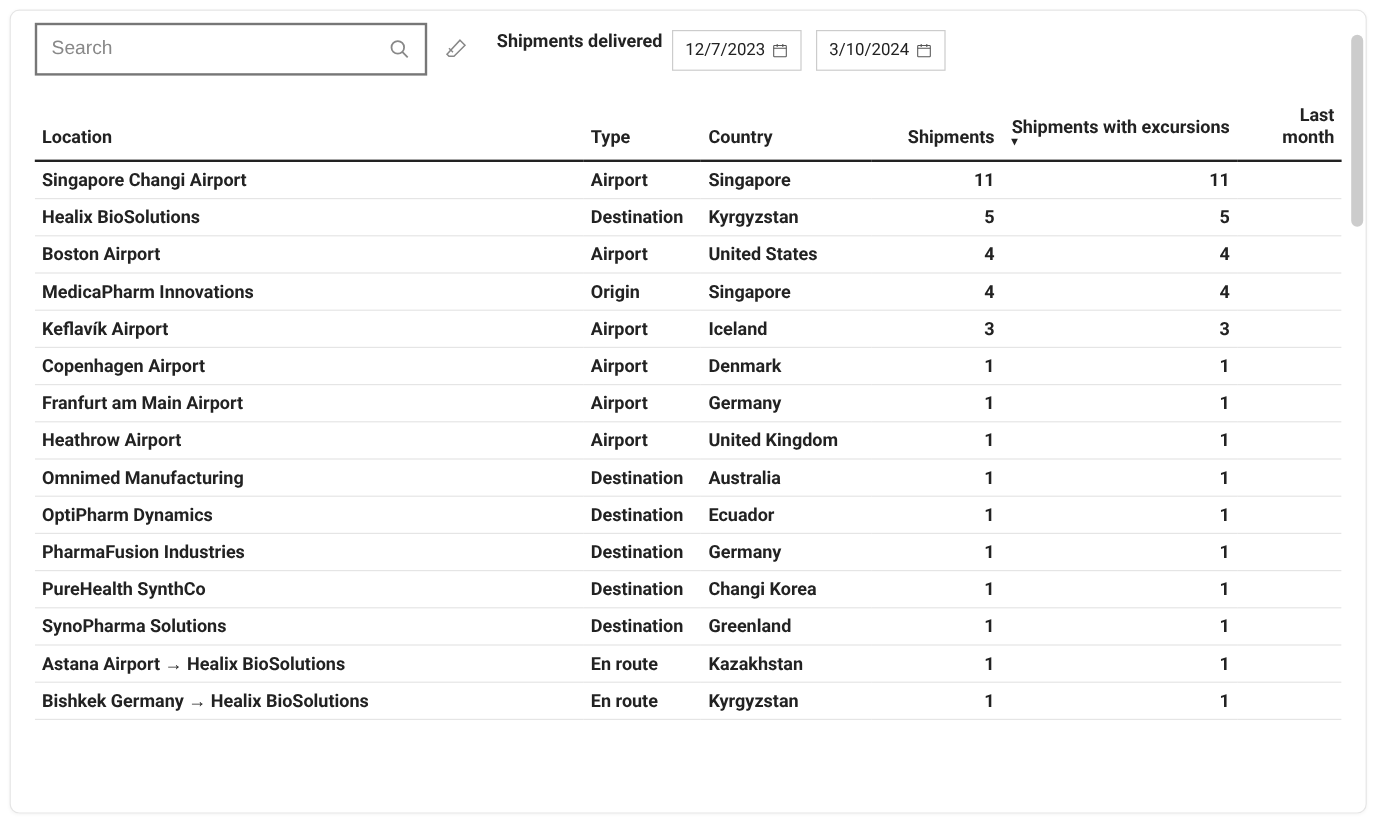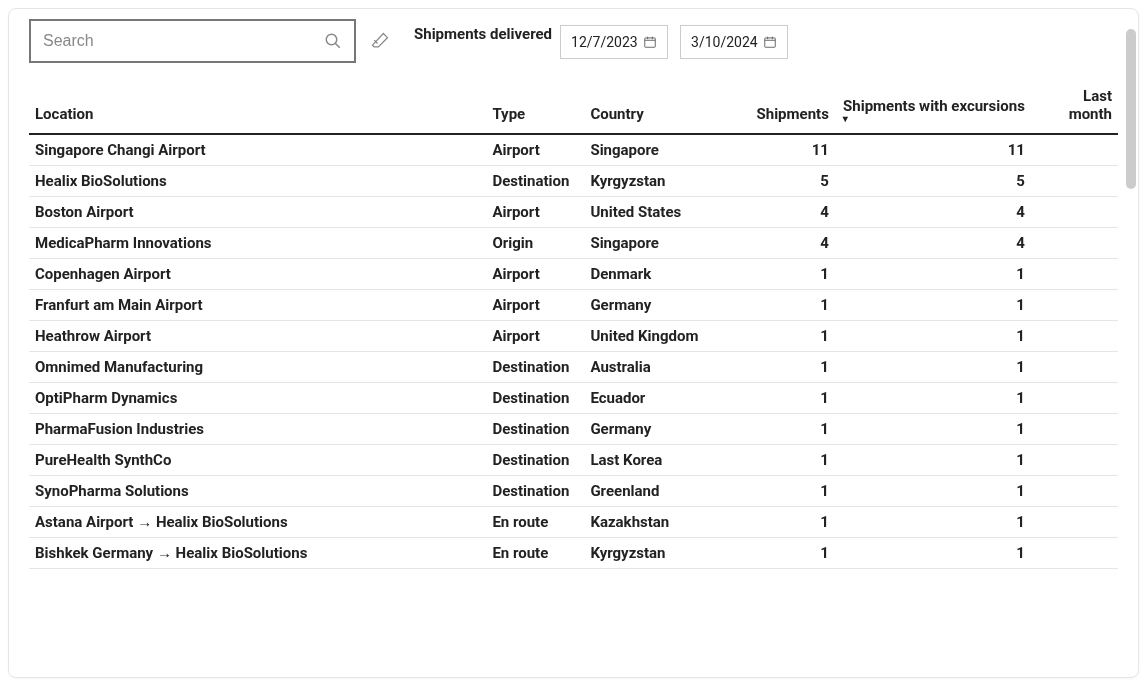--- a/index.html
+++ b/index.html
@@ -264,20 +264,28 @@
             </tr>
             <tr>
               <td>MedicaPharm Innovations</td>
               <td>Origin</td>
               <td>Singapore</td>
               <td class="num">4</td>
               <td class="num">4</td>
               <td class="num"></td>
             </tr>
             <tr>
+              <td>Keflavík Airport</td>
+              <td>Airport</td>
+              <td>Iceland</td>
+              <td class="num">3</td>
+              <td class="num">3</td>
+              <td class="num"></td>
+            </tr>
+            <tr>
               <td>Copenhagen Airport</td>
               <td>Airport</td>
               <td>Denmark</td>
               <td class="num">1</td>
               <td class="num">1</td>
               <td class="num"></td>
             </tr>
             <tr>
               <td>Franfurt am Main Airport</td>
               <td>Airport</td>
@@ -314,21 +322,21 @@
               <td>PharmaFusion Industries</td>
               <td>Destination</td>
               <td>Germany</td>
               <td class="num">1</td>
               <td class="num">1</td>
               <td class="num"></td>
             </tr>
             <tr>
               <td>PureHealth SynthCo</td>
               <td>Destination</td>
-              <td>Last Korea</td>
+              <td>Changi Korea</td>
               <td class="num">1</td>
               <td class="num">1</td>
               <td class="num"></td>
             </tr>
             <tr>
               <td>SynoPharma Solutions</td>
               <td>Destination</td>
               <td>Greenland</td>
               <td class="num">1</td>
               <td class="num">1</td>

